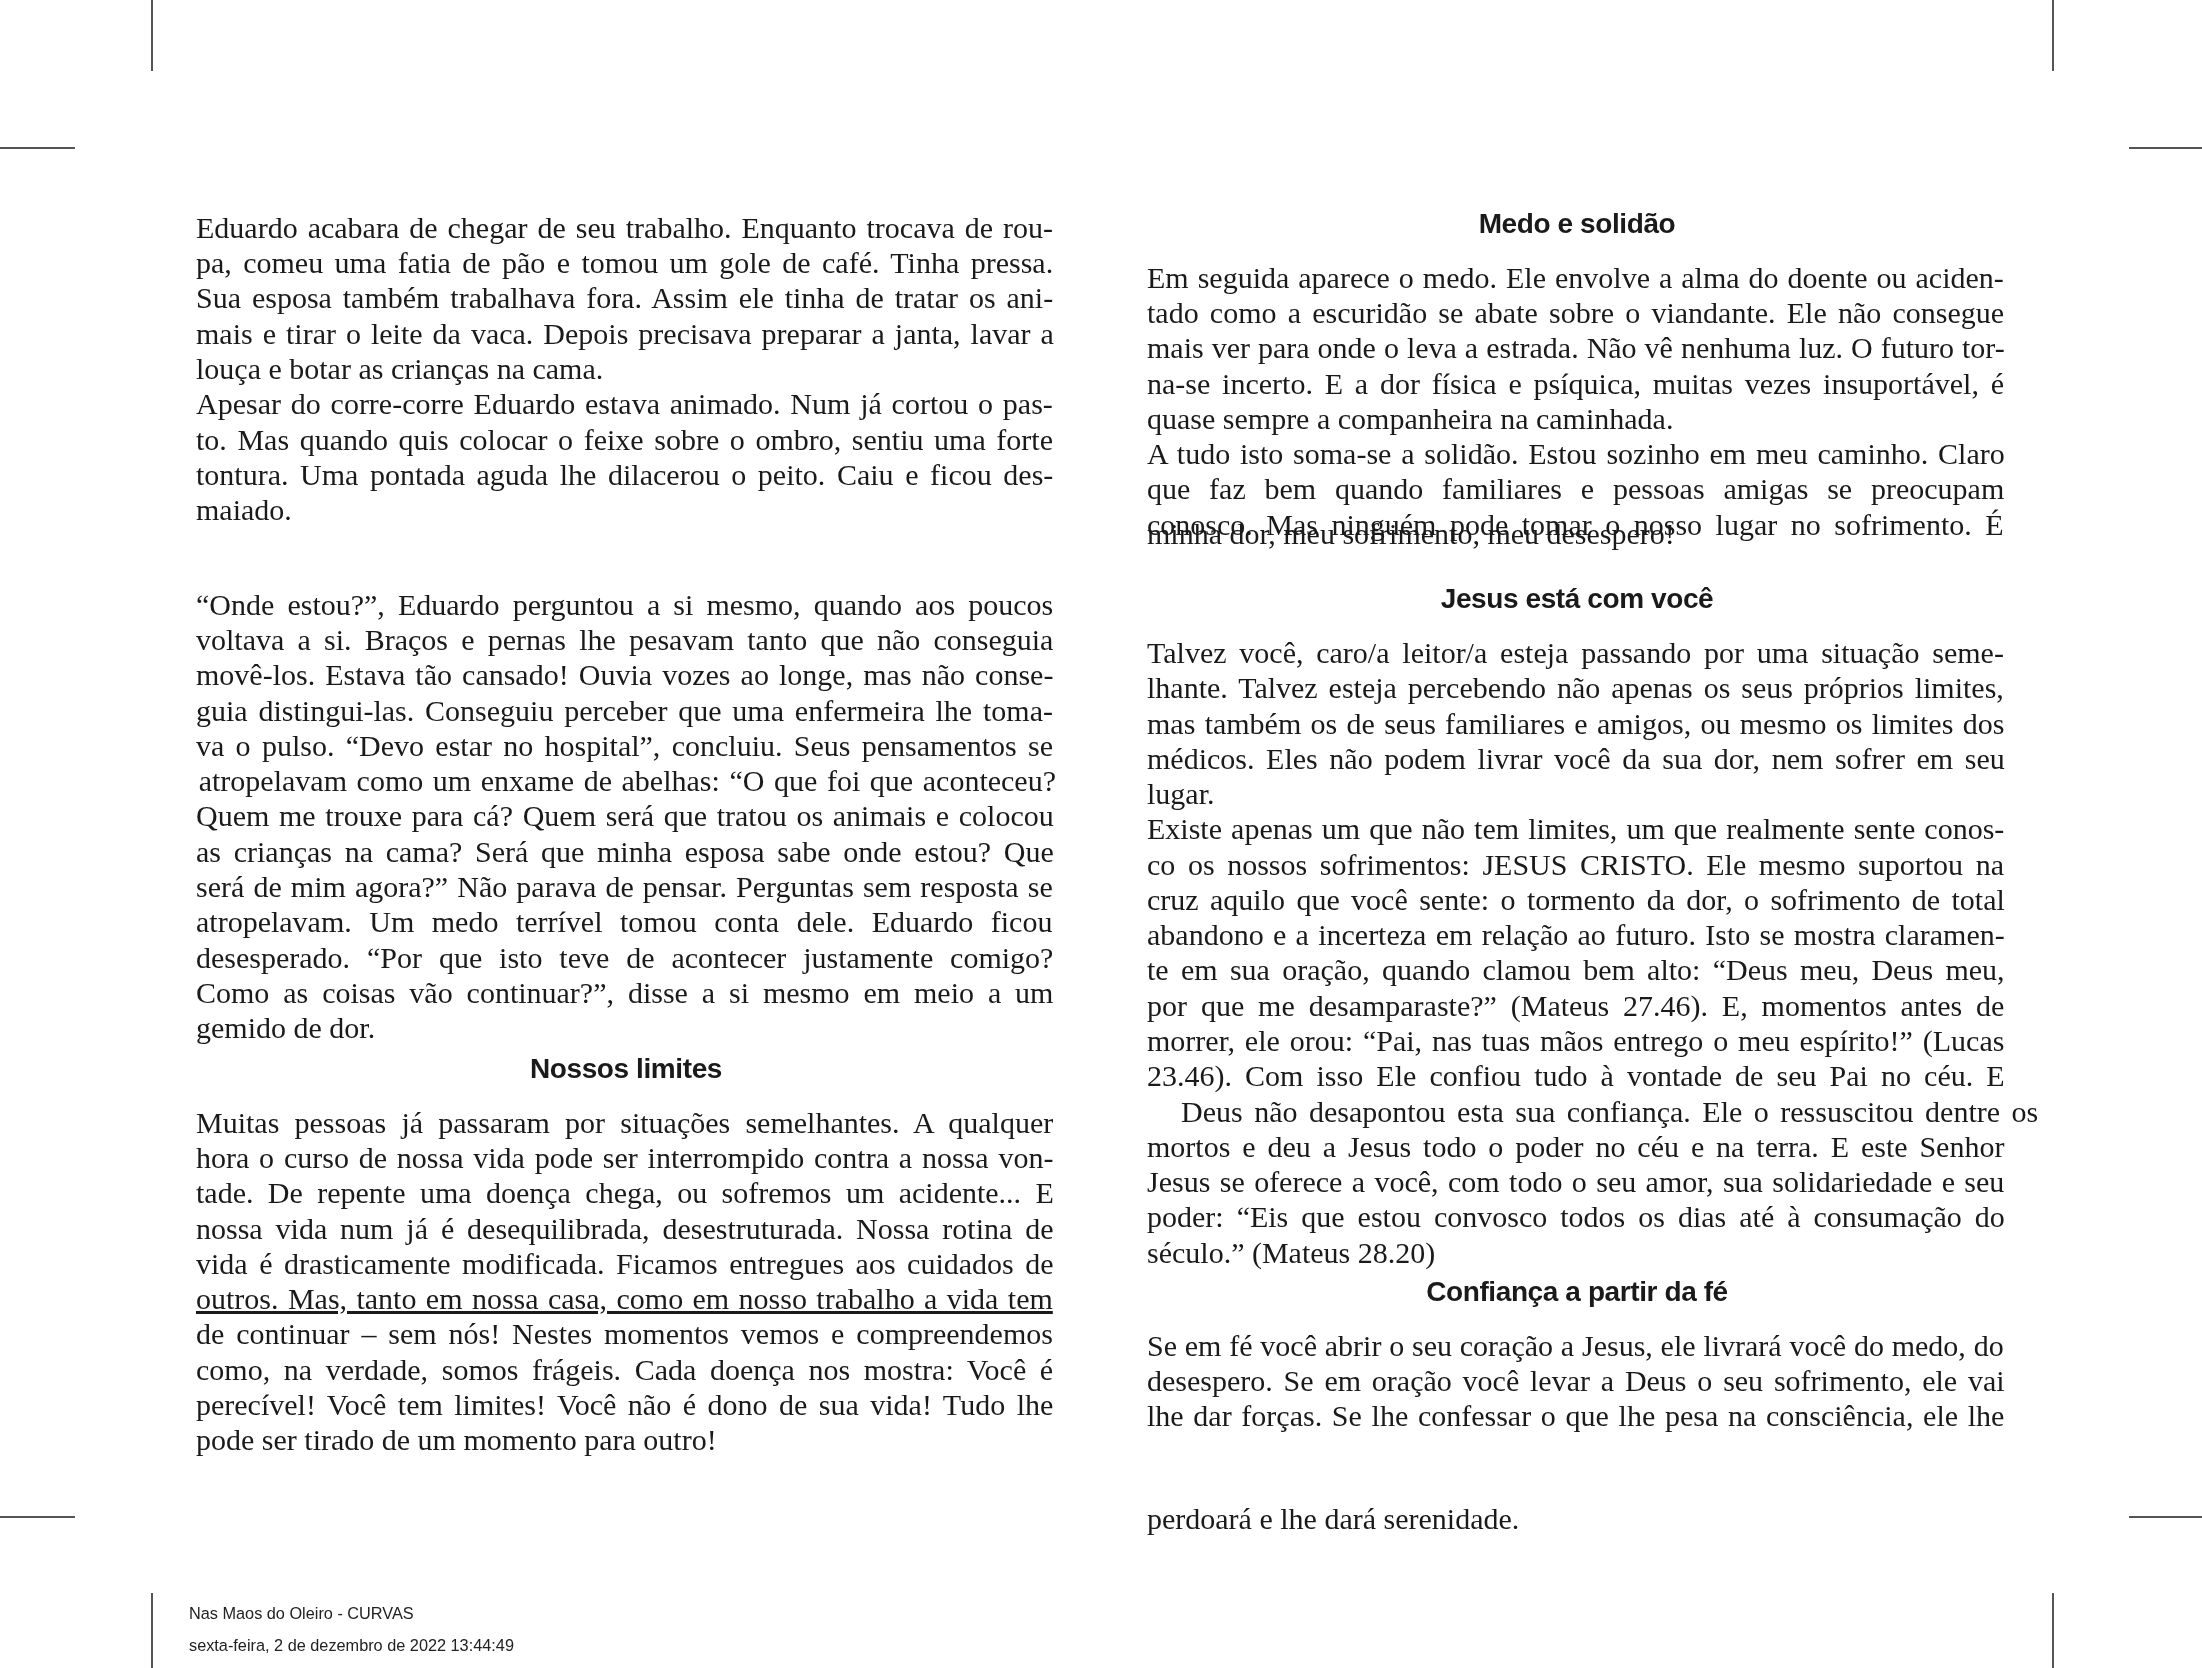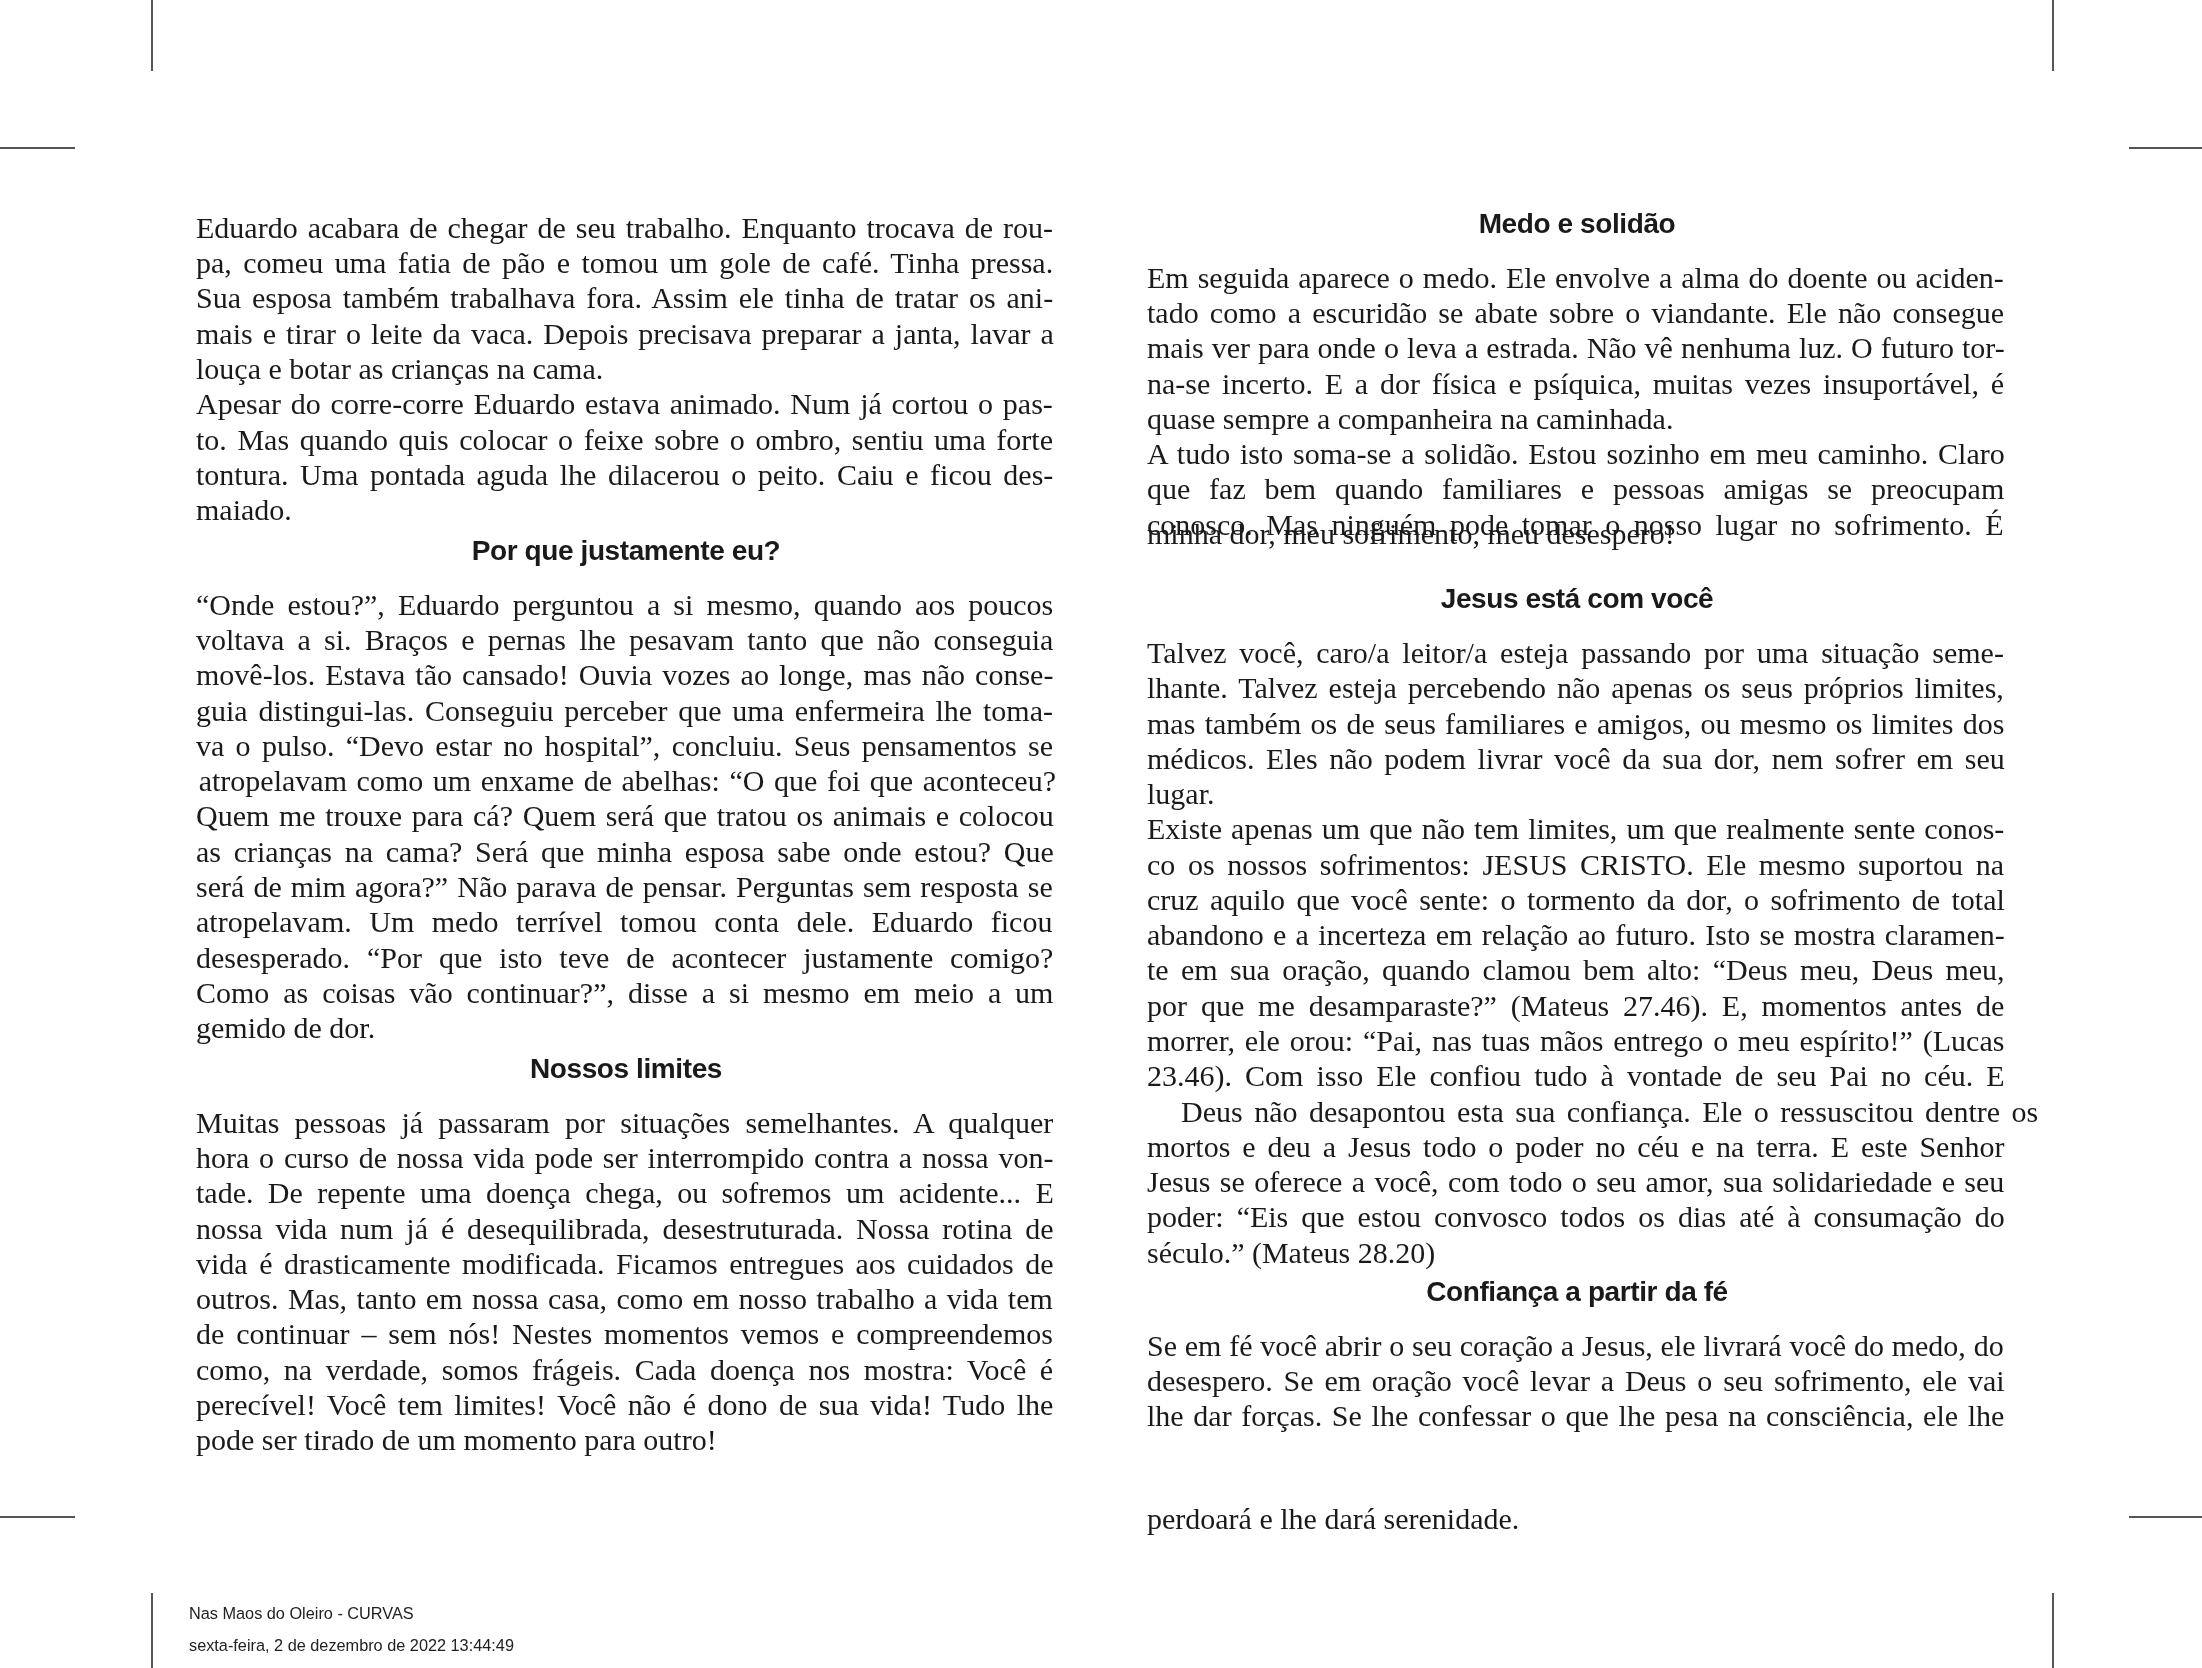--- a/index.html
+++ b/index.html
@@ -46,21 +46,20 @@
       <div class="line" style="top: 280px;"><span class="txt" style="word-spacing: 3.4px;">Sua esposa também trabalhava fora. Assim ele tinha de tratar os ani-</span></div>
       <div class="line" style="top: 316px;"><span class="txt" style="word-spacing: 2.5px;">mais e tirar o leite da vaca. Depois precisava preparar a janta, lavar a</span></div>
       <div class="line" style="top: 351px;"><span class="txt">louça e botar as crianças na cama.</span></div>
     </div>
     <div>
       <div class="line" style="top: 386px;"><span class="txt" style="word-spacing: 2.3px;">Apesar do corre-corre Eduardo estava animado. Num já cortou o pas-</span></div>
       <div class="line" style="top: 422px;"><span class="txt" style="word-spacing: 3.1px;">to. Mas quando quis colocar o feixe sobre o ombro, sentiu uma forte</span></div>
       <div class="line" style="top: 457px;"><span class="txt" style="word-spacing: 4.1px;">tontura. Uma pontada aguda lhe dilacerou o peito. Caiu e ficou des-</span></div>
       <div class="line" style="top: 492px;"><span class="txt">maiado.</span></div>
     </div>
-    <div class="heading" style="top: 532px;">Por que justamente eu?</div>
     <div>
       <div class="line" style="top: 587px;"><span class="txt" style="word-spacing: 5.6px;">“Onde estou?”, Eduardo perguntou a si mesmo, quando aos poucos</span></div>
       <div class="line" style="top: 622px;"><span class="txt" style="word-spacing: 5.7px;">voltava a si. Braços e pernas lhe pesavam tanto que não conseguia</span></div>
       <div class="line" style="top: 657px;"><span class="txt" style="word-spacing: 2.6px;">movê-los. Estava tão cansado! Ouvia vozes ao longe, mas não conse-</span></div>
       <div class="line" style="top: 693px;"><span class="txt" style="word-spacing: 3.3px;">guia distingui-las. Conseguiu perceber que uma enfermeira lhe toma-</span></div>
       <div class="line" style="top: 728px;"><span class="txt" style="word-spacing: 3.8px;">va o pulso. “Devo estar no hospital”, concluiu. Seus pensamentos se</span></div>
       <div class="line" style="top: 763px; text-align: right;"><span class="txt" style="word-spacing: 2.1px;">atropelavam como um enxame de abelhas: “O que foi que aconteceu?</span></div>
       <div class="line" style="top: 798px;"><span class="txt" style="word-spacing: 2.2px;">Quem me trouxe para cá? Quem será que tratou os animais e colocou</span></div>
       <div class="line" style="top: 834px;"><span class="txt" style="word-spacing: 5.2px;">as crianças na cama? Será que minha esposa sabe onde estou? Que</span></div>
       <div class="line" style="top: 869px;"><span class="txt" style="word-spacing: 1.6px;">será de mim agora?” Não parava de pensar. Perguntas sem resposta se</span></div>
@@ -69,21 +68,21 @@
       <div class="line" style="top: 975px;"><span class="txt" style="word-spacing: 6.4px;">Como as coisas vão continuar?”, disse a si mesmo em meio a um</span></div>
       <div class="line" style="top: 1010px;"><span class="txt">gemido de dor.</span></div>
     </div>
     <div class="heading" style="top: 1050px;">Nossos limites</div>
     <div>
       <div class="line" style="top: 1105px;"><span class="txt" style="word-spacing: 7.7px;">Muitas pessoas já passaram por situações semelhantes. A qualquer</span></div>
       <div class="line" style="top: 1140px;"><span class="txt" style="word-spacing: 2.3px;">hora o curso de nossa vida pode ser interrompido contra a nossa von-</span></div>
       <div class="line" style="top: 1175px;"><span class="txt" style="word-spacing: 6.9px;">tade. De repente uma doença chega, ou sofremos um acidente... E</span></div>
       <div class="line" style="top: 1211px;"><span class="txt" style="word-spacing: 5.4px;">nossa vida num já é desequilibrada, desestruturada. Nossa rotina de</span></div>
       <div class="line" style="top: 1246px;"><span class="txt" style="word-spacing: 4px;">vida é drasticamente modificada. Ficamos entregues aos cuidados de</span></div>
-      <div class="line" style="top: 1281px;"><span class="txt" style="word-spacing: 1.9px;">outros. Mas, tanto em nossa casa, como em nosso trabalho a vida tem</span></div>
+      <div class="line" style="top: 1281px;"><span class="txt" style="word-spacing: 1.9px; text-decoration: underline;">outros. Mas, tanto em nossa casa, como em nosso trabalho a vida tem</span></div>
       <div class="line" style="top: 1316px;"><span class="txt" style="word-spacing: 4.4px;">de continuar – sem nós! Nestes momentos vemos e compreendemos</span></div>
       <div class="line" style="top: 1352px;"><span class="txt" style="word-spacing: 6.1px;">como, na verdade, somos frágeis. Cada doença nos mostra: Você é</span></div>
       <div class="line" style="top: 1387px;"><span class="txt" style="word-spacing: 4px;">perecível! Você tem limites! Você não é dono de sua vida! Tudo lhe</span></div>
       <div class="line" style="top: 1422px;"><span class="txt">pode ser tirado de um momento para outro!</span></div>
     </div>
   </div>
 <div class="col col-right" id="col-right">
     <div class="heading" style="top: 205px;">Medo e solidão</div>
     <div>
       <div class="line" style="top: 260px;"><span class="txt" style="word-spacing: 1.5px;">Em seguida aparece o medo. Ele envolve a alma do doente ou aciden-</span></div>

